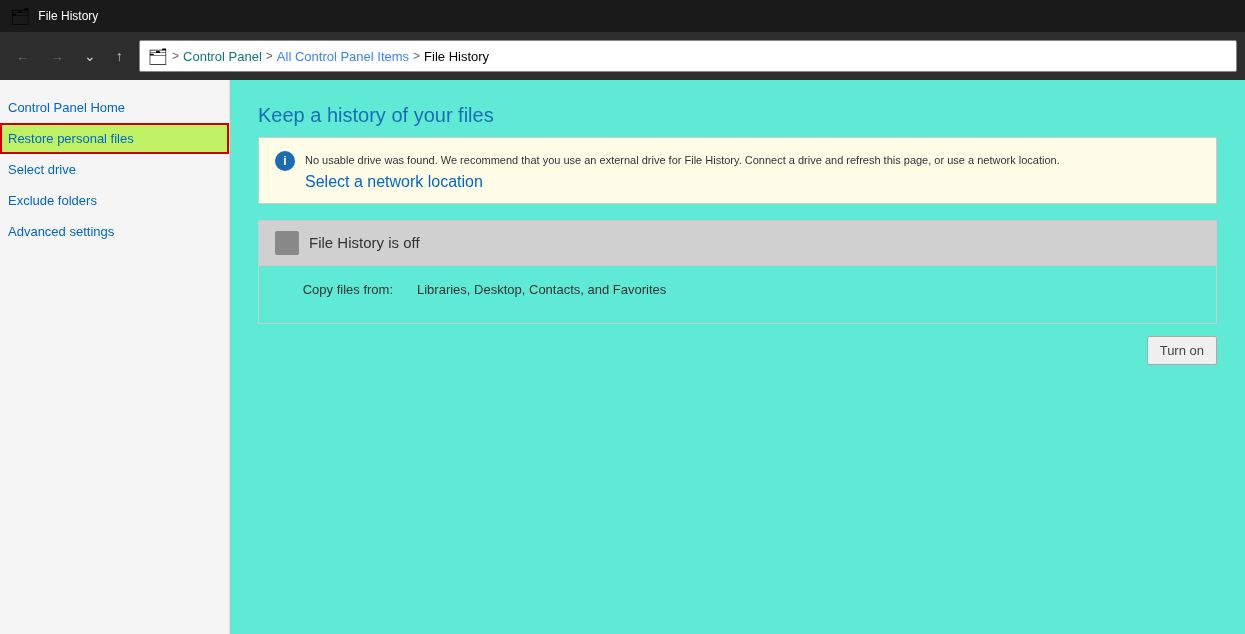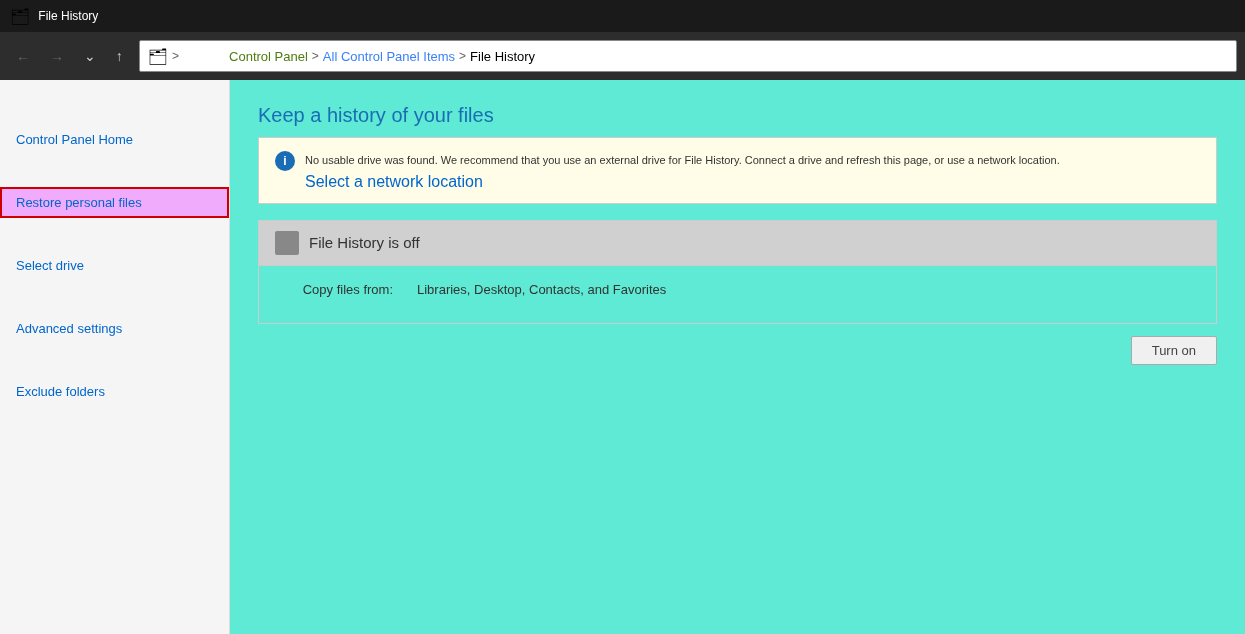--- a/index.html
+++ b/index.html
@@ -67,33 +67,32 @@
     }
 
     
     .sidebar {
       width: 230px;
       background: #f5f5f5;
       border-right: 1px solid #ddd;
       padding: 12px 0;
     }
     .sidebar-item {
-      padding: 8px 16px;
+      padding: 8px 8px;
       font-size: 13px;
       color: #0066cc;
       cursor: pointer;
       text-decoration: none;
       display: block;
-      margin-top: 32px;
     }
     .sidebar-item.selected {
       outline: 2px solid #cc0000;
       outline-offset: -2px;
       color: #0066cc;
-      background: #f0abfc;
+      background: #bef264;
     }
     .sidebar-item.plain {
       color: #0066cc;
     }
 
     
     .content {
       flex: 1;
       padding: 24px 28px;
       background: #5eead4;
@@ -195,21 +194,21 @@
 
     
     .actions {
       display: flex;
       justify-content: flex-end;
       margin-top: 8px;
     }
     .turn-on-btn {
       background: #f0f0f0;
       border: 1px solid #aaa;
-      padding: 6px 20px;
+      padding: 6px 12px;
       font-size: 13px;
       color: #444;
       cursor: pointer;
       border-radius: 2px;
     }
   </style>
 </head>
 <body>
 
 <div class="title-bar">
@@ -226,36 +225,36 @@
   </button>
   <button class="nav-btn">
     <span>⌄</span>
   </button>
   <button class="nav-btn">
     <span>↑</span>
   </button>
   <div class="breadcrumb-bar">
     <span style="font-size:16px;">🗂</span>
     <span class="breadcrumb-sep">&gt;</span>
-    <span class="breadcrumb-item" style="cursor:pointer;color:#4d7c0f;margin-left:46px;">Control Panel</span>
+    <span class="breadcrumb-item" style="cursor:pointer;color:#0f766e;">Control Panel</span>
     <span class="breadcrumb-sep">&gt;</span>
     <span class="breadcrumb-item" style="cursor:pointer;color:#3b82f6;">All Control Panel Items</span>
     <span class="breadcrumb-sep">&gt;</span>
     <span class="breadcrumb-item">File History</span>
   </div>
 </div>
 
 <div class="main-layout">
 
   <nav class="sidebar">
     <a class="sidebar-item plain">Control Panel Home</a>
     <a class="sidebar-item selected">Restore personal files</a>
     <a class="sidebar-item plain">Select drive</a>
+    <a class="sidebar-item plain">Exclude folders</a>
     <a class="sidebar-item plain">Advanced settings</a>
-    <a class="sidebar-item plain">Exclude folders</a>
   </nav>
 
   <main class="content">
     <h1 class="content-title">Keep a history of your files</h1>
 
     <div class="warning-box">
       <div class="info-icon">i</div>
       <div>
         <span class="warning-text">No usable drive was found. We recommend that you use an external drive for File History. Connect a drive and refresh this page, or use a network location.</span>
         <a class="warning-link">Select a network location</a>

